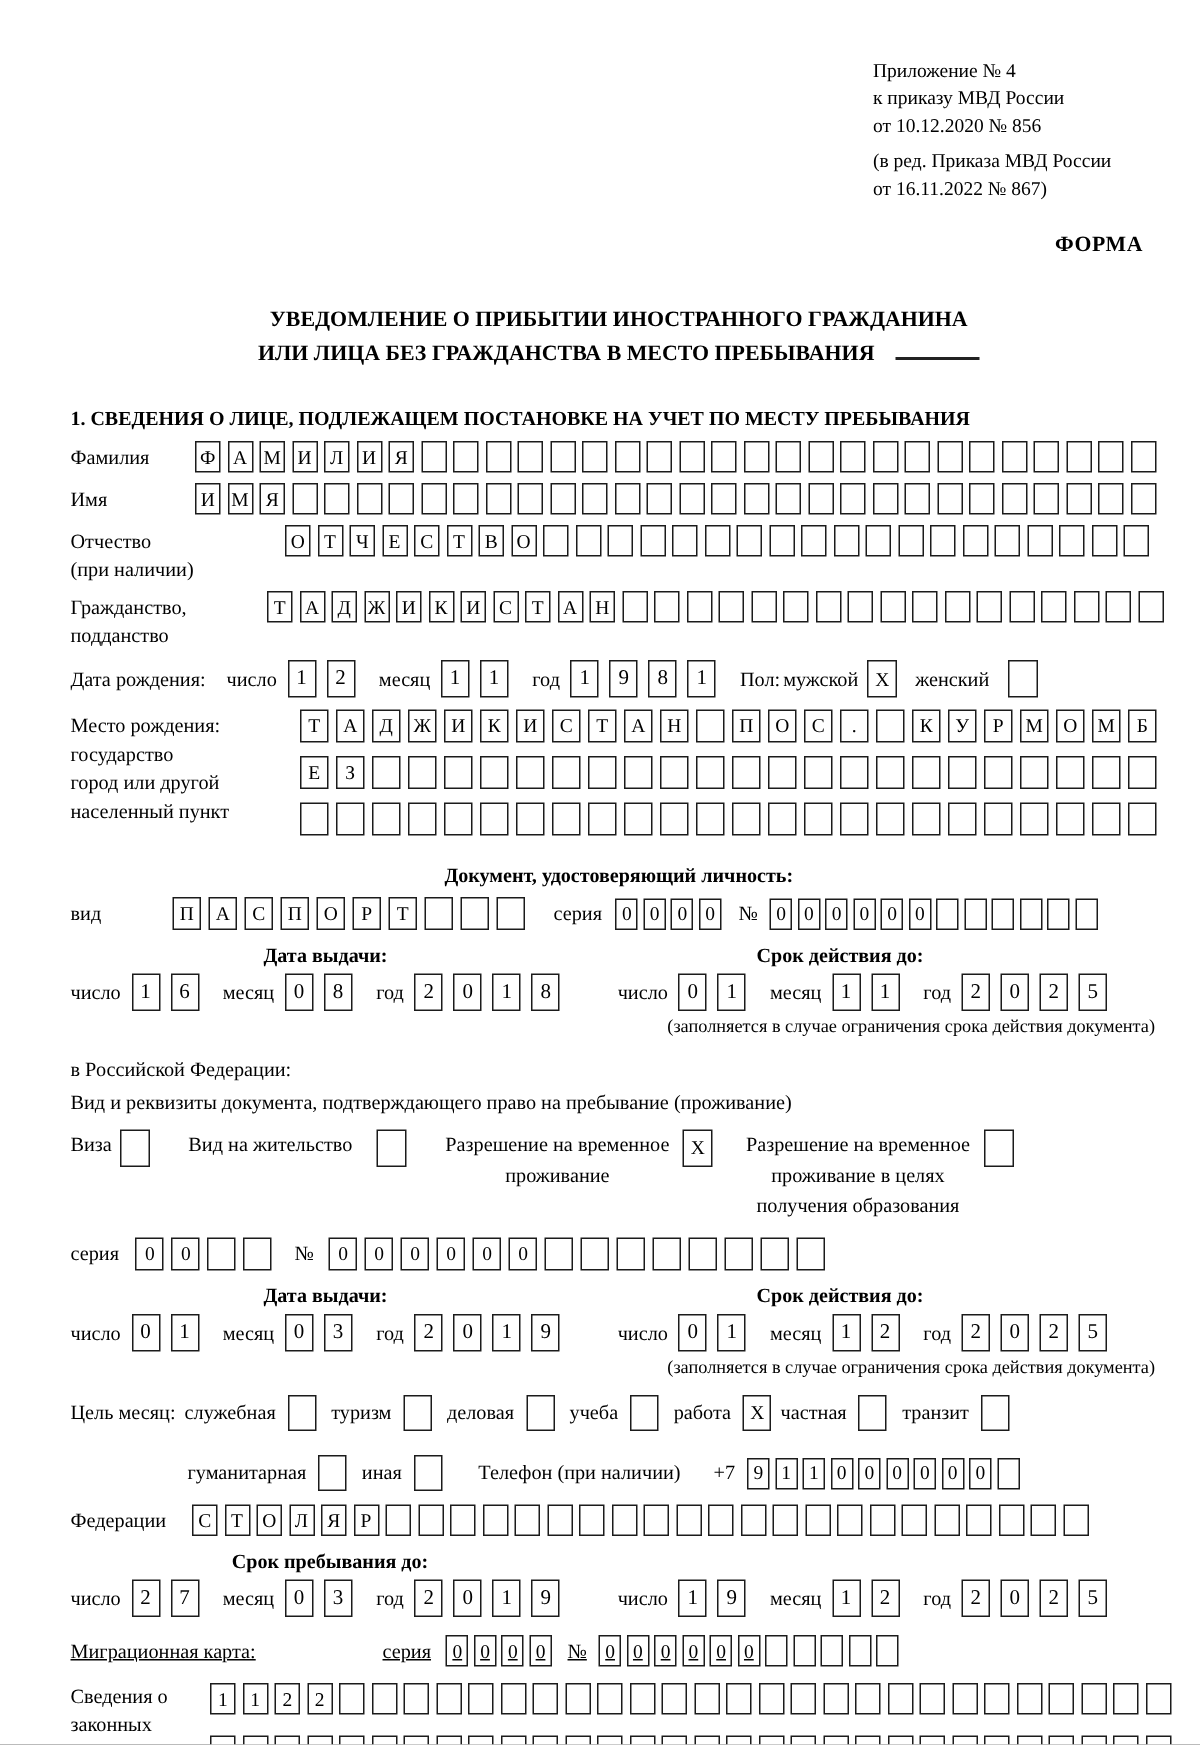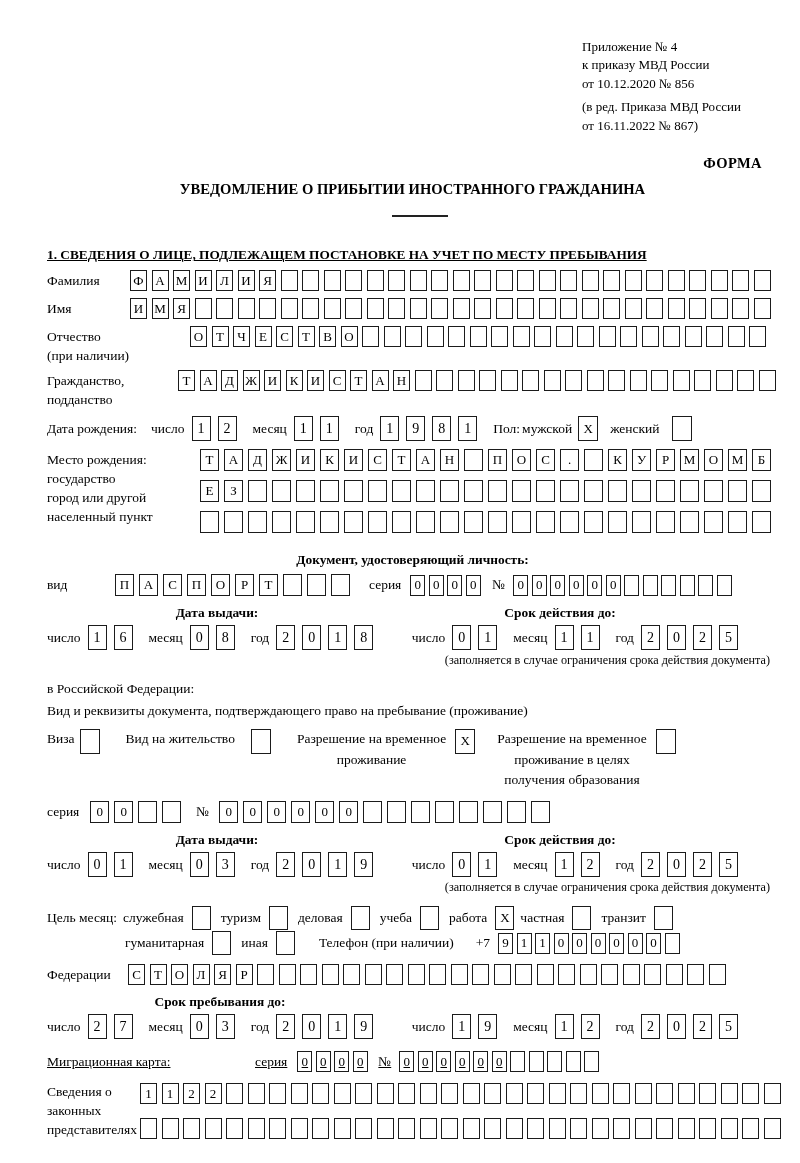--- a/index.html
+++ b/index.html
@@ -5,23 +5,23 @@
   * { margin:0; padding:0; box-sizing:border-box; }
   html,body { background:#888; }
   .page {
     width:800px; height:1163px; margin:0 auto; background:#ffffff; color:#000;
     font-family:"Liberation Serif","DejaVu Serif",serif; font-size:13.5px;
     padding:38px 22px 20px 47px; overflow:hidden; position:relative;
   }
   .annex { margin-left:auto; width:196px; line-height:1.42; font-size:13px; }
   .annex-gap { height:5px; }
   .form-label { text-align:right; padding-right:16px; font-weight:bold; font-size:14.5px; margin-top:20px; letter-spacing:.4px; }
-  .title { text-align:center; font-weight:bold; font-size:14.6px; margin-top:6px; line-height:1.55; }
+  .title { text-align:center; font-weight:bold; font-size:14.6px; margin-top:30px; line-height:1.55; }
   .title-underline { display:inline-block; width:56px; border-bottom:2px solid #222; margin-left:14px; }
-  .section1 { font-weight:bold; font-size:13.3px; margin-top:24px;text-decoration:underline; }
+  .section1 { font-weight:bold; font-size:13.3px; margin-top:24px; }
 
   .frow { display:flex; align-items:flex-start; margin-top:7px; }
   .flabel { flex-shrink:0; line-height:1.4; padding-top:2px; }
   .cells { display:flex; flex-shrink:0; }
   .cells span, .checkbox {
     border:1.6px solid #1b1b1b; background:#fff; display:inline-flex;
     align-items:center; justify-content:center; font-size:13px; flex-shrink:0;
   }
   .cells span { width:17px; height:21px; margin-right:4.5px; }
   .cells.wide span { width:19px; height:22px; margin-right:5px; }
@@ -46,21 +46,21 @@
 
   .intro { margin-top:10px; line-height:1.65; }
   .optrow { display:flex; align-items:flex-start; margin-top:6px; }
   .opt { display:flex; align-items:flex-start; }
   .opt .olabel { text-align:center; line-height:1.55; }
   .opt .checkbox { margin-left:9px; }
 
   .purposerow { display:flex; align-items:center; margin-top:11px; }
   .pitem { display:flex; align-items:center; }
   .pitem .checkbox { margin-left:8px; margin-right:10px; height:24px; width:19px; }
-  .purposerow2 { display:flex; align-items:center; margin-top:1px; padding-left:78px; }
+  .purposerow2 { display:flex; align-items:center; margin-top:16px; padding-left:78px; }
   .phone-label { margin-left:14px; }
   .phone-prefix { margin-left:22px; margin-right:8px; }
 </style>
 </head>
 <body>
 
 <div class="page">
 
   <div class="annex">
     <div>Приложение № 4</div>
@@ -69,21 +69,21 @@
     <div class="annex-gap"></div>
     <div>(в ред. Приказа МВД России</div>
     <div>от 16.11.2022 № 867)</div>
   </div>
 
   <div class="form-label">ФОРМА</div>
 
   <div class="title">
     <div>УВЕДОМЛЕНИЕ О ПРИБЫТИИ ИНОСТРАННОГО ГРАЖДАНИНА</div>
     <div>
-      <span class="title-underline"></span>
+      <span>ИЛИ ЛИЦА БЕЗ ГРАЖДАНСТВА В МЕСТО ПРЕБЫВАНИЯ</span><span class="title-underline"></span>
     </div>
   </div>
 
   <div class="section1">1. СВЕДЕНИЯ О ЛИЦЕ, ПОДЛЕЖАЩЕМ ПОСТАНОВКЕ НА УЧЕТ ПО МЕСТУ ПРЕБЫВАНИЯ</div>
 
   <div class="frow" style="">
     <div class="flabel" style="width:83px;">Фамилия</div>
     <div class="cells">
         <span>Ф</span>
         <span>А</span>

